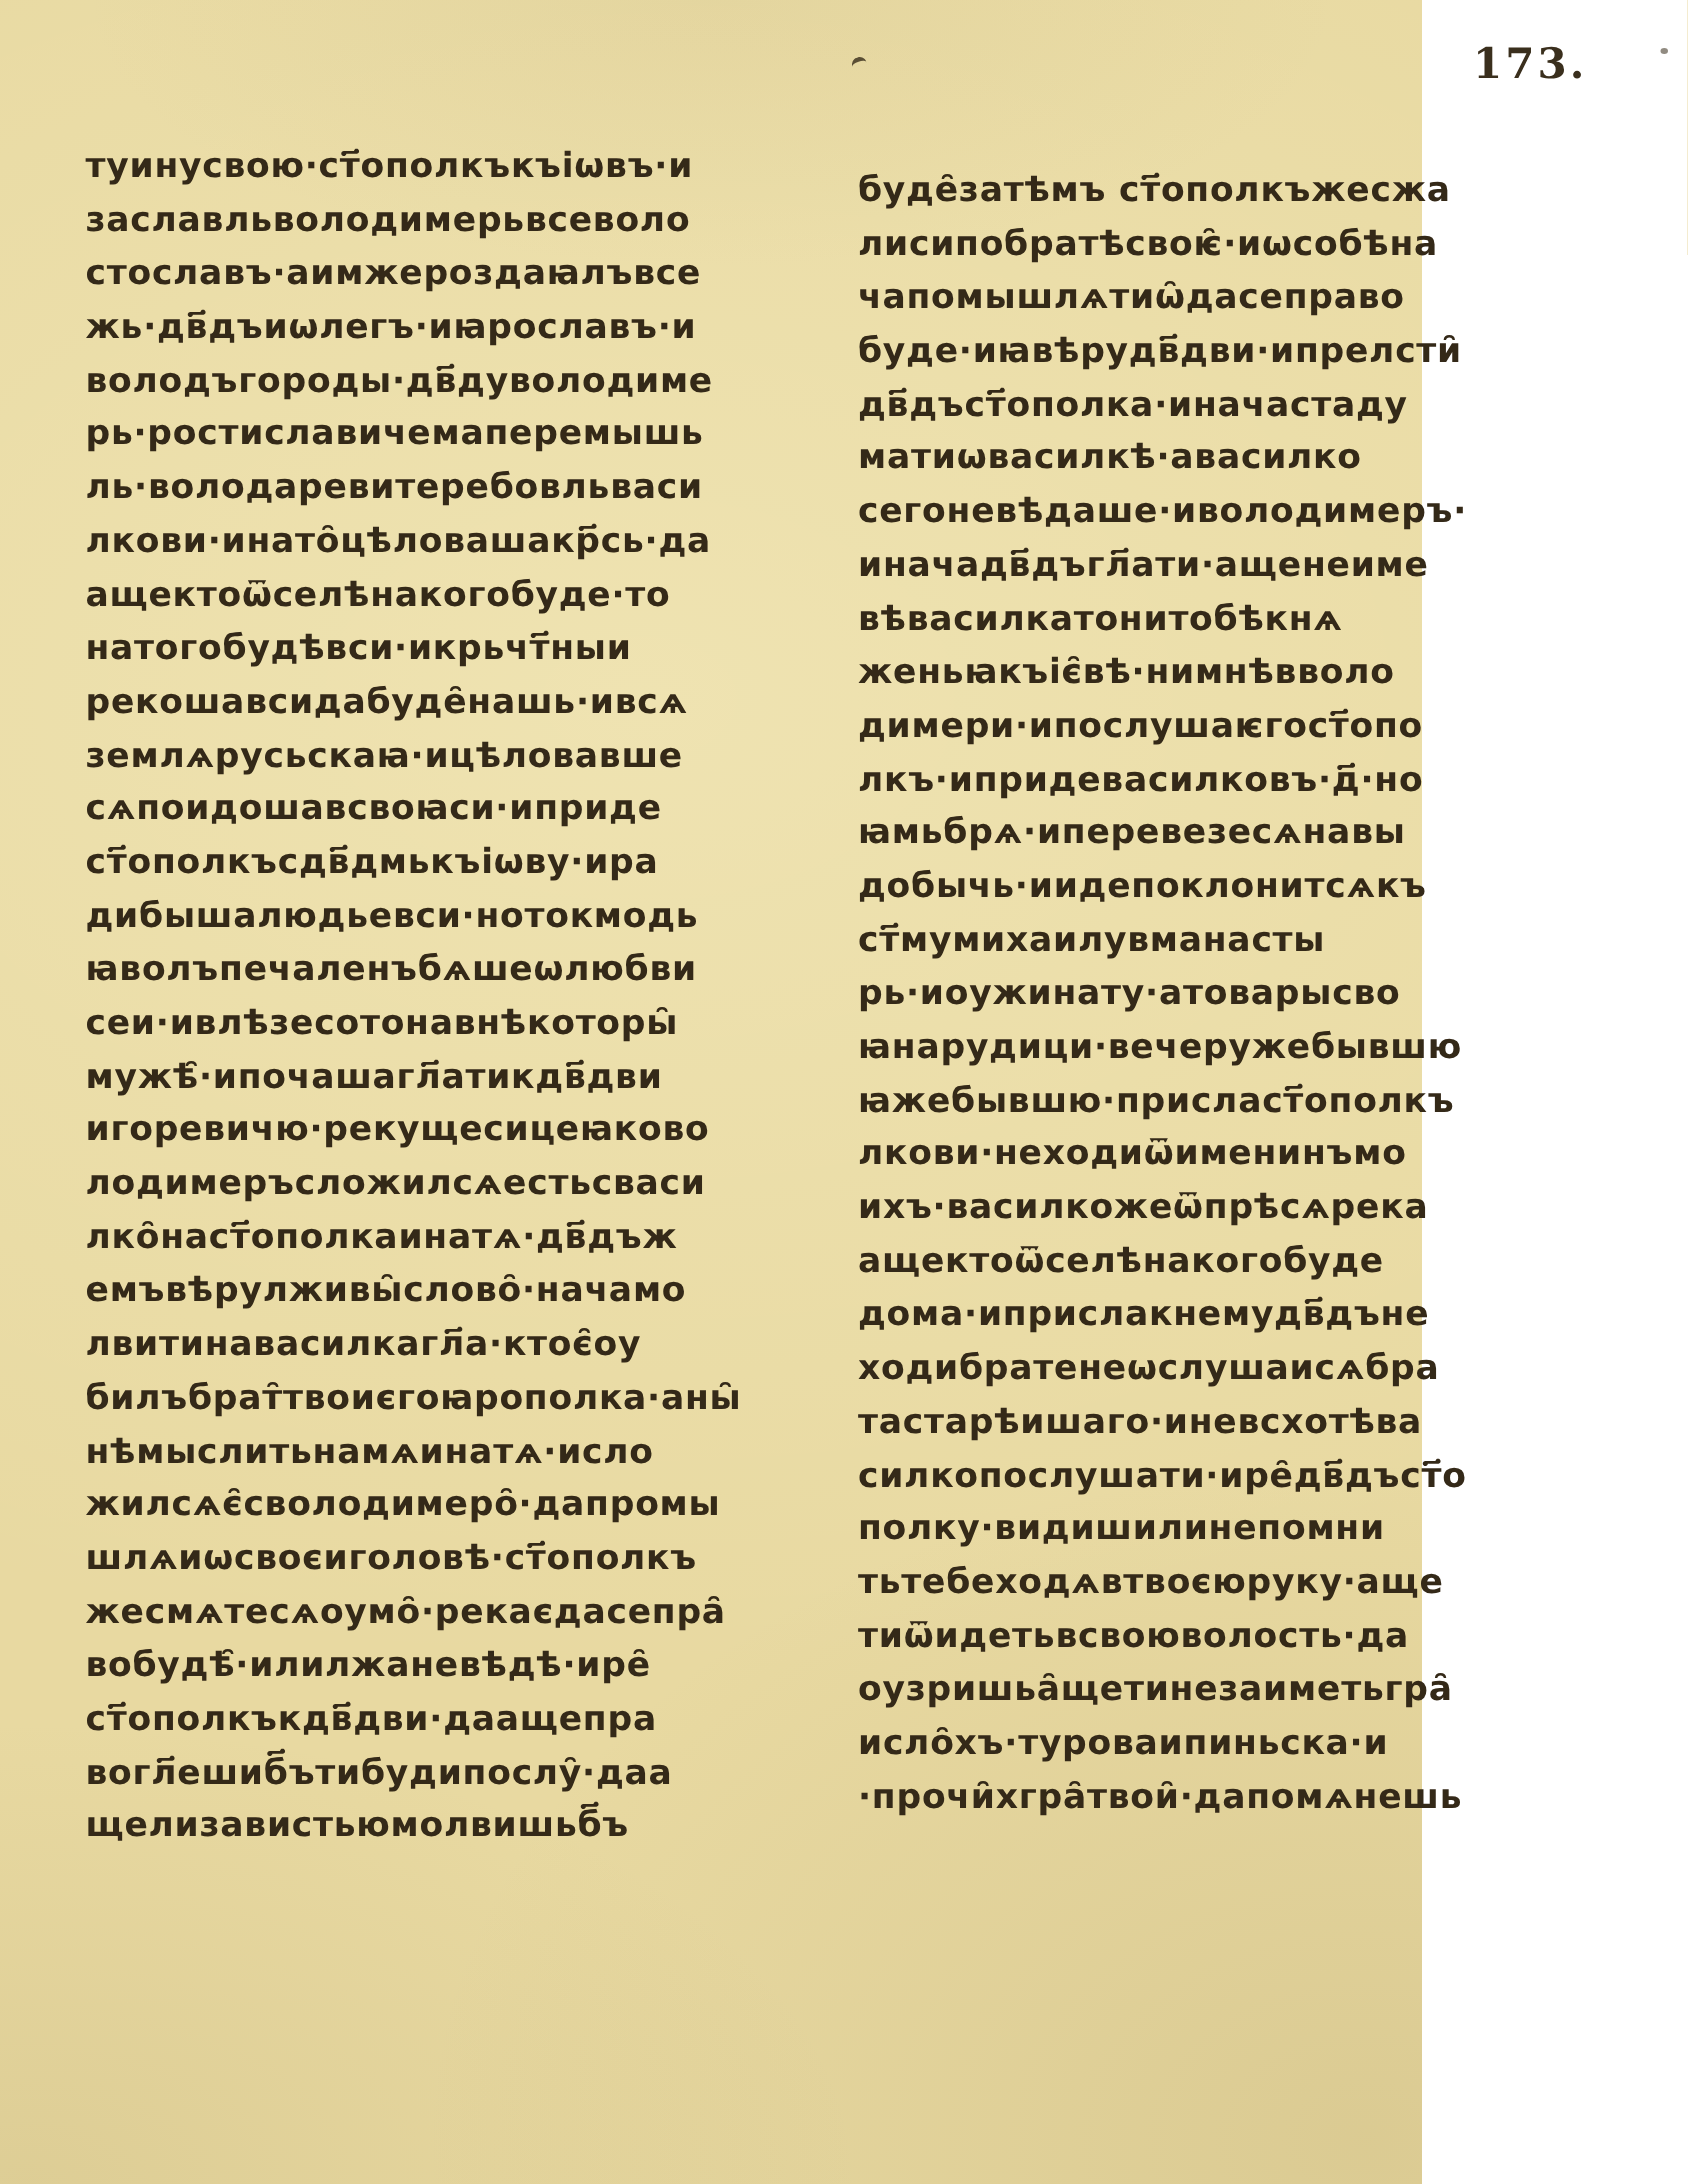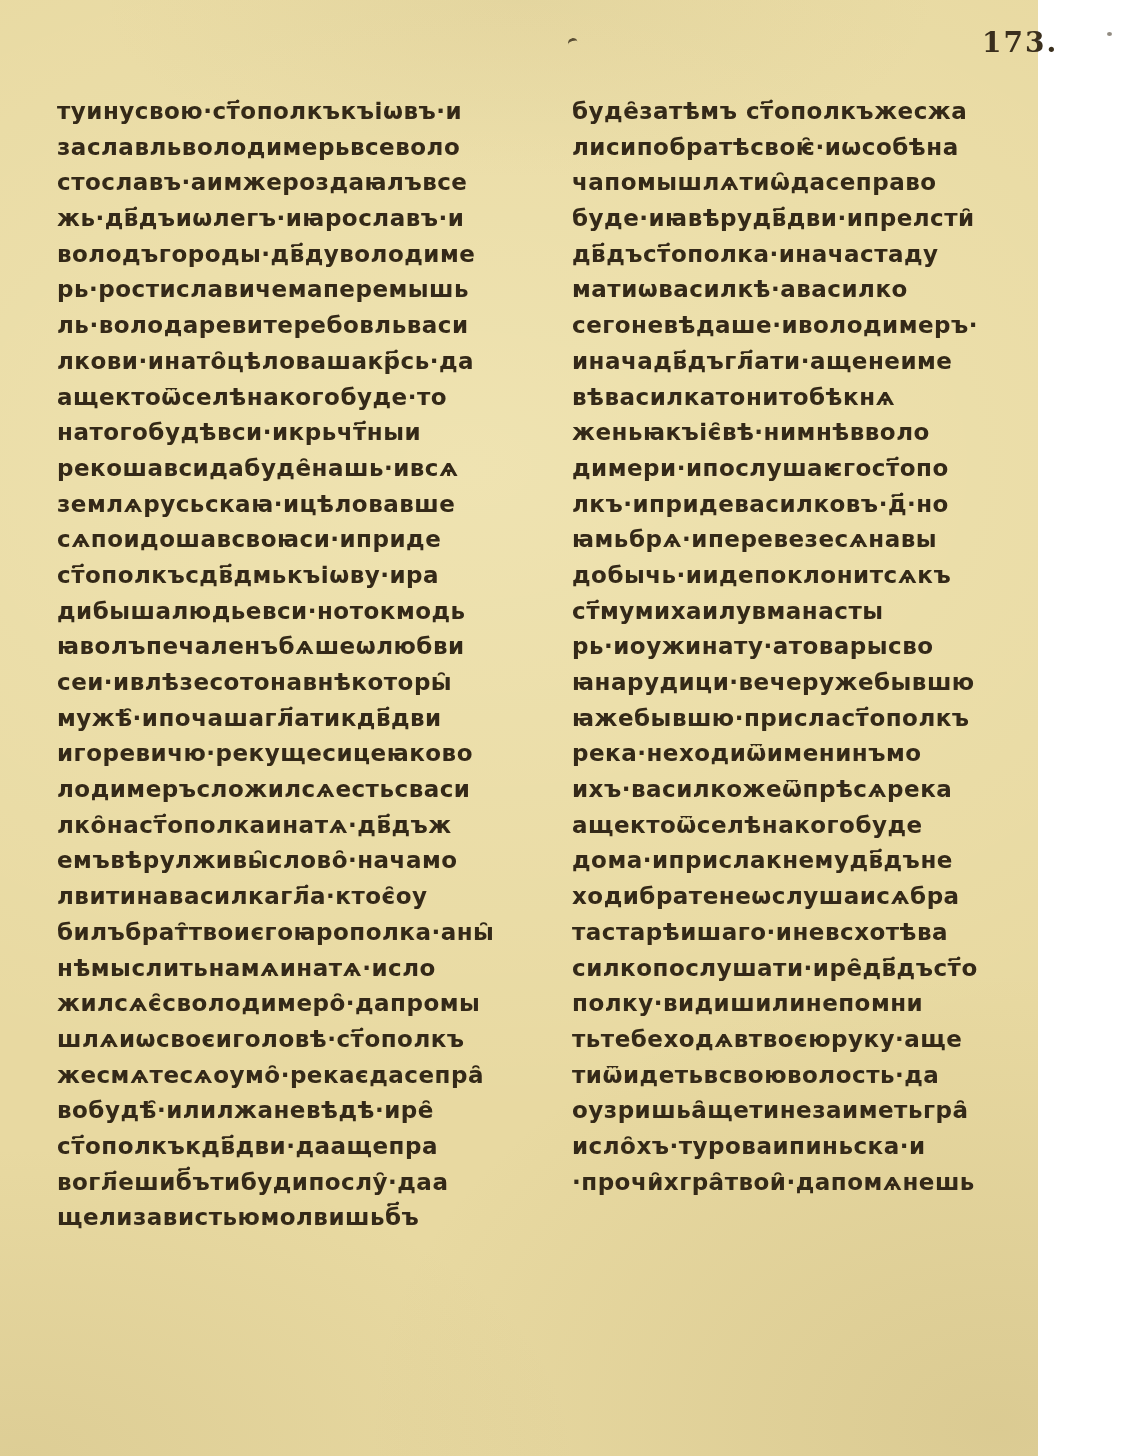--- a/index.html
+++ b/index.html
@@ -9,21 +9,21 @@
   body {
     width: 1125px;
     height: 1456px;
     position: relative;
     overflow: hidden;
     font-family: "DejaVu Sans", sans-serif;
   }
   .page {
     position: absolute;
     left: 0; top: 0;
-    width: 1038px;
+    width: 948px;
     height: 1456px;
     background:
       radial-gradient(1400px 900px at 45% 32%, rgba(255,250,215,0.30), rgba(255,250,215,0) 72%),
       radial-gradient(900px 650px at 96% 98%, rgba(150,128,70,0.16), rgba(150,128,70,0) 70%),
       radial-gradient(900px 500px at 2% 100%, rgba(150,128,70,0.13), rgba(150,128,70,0) 62%),
       radial-gradient(700px 300px at 50% 0%, rgba(170,148,90,0.10), rgba(170,148,90,0) 60%),
       #e8d9a1;
   }
   .page-number {
     position: absolute;
@@ -58,21 +58,21 @@
     position: absolute;
     top: 94px;
     width: 478px;
     color: #342918;
     font-family: "DejaVu Sans", sans-serif;
     font-weight: bold;
     font-size: 23px;
     letter-spacing: 0.5px;
   }
   .col-left  { left: 57px; }
-  .col-right { left: 572px; }
+  .col-right { left: 572px; margin-top: 16px; }
   .ms-line {
     height: 35.7px;
     line-height: 35.7px;
     white-space: nowrap;
   }
 </style>
 </head>
 <body>
 
 <div class="page">
@@ -128,21 +128,21 @@
       <div class="ms-line">вѣвасилкатонитобѣкнѧ</div>
       <div class="ms-line">женьꙗкъіє̑вѣ·нимнѣвволо</div>
       <div class="ms-line">димери·ипослушаѥгост҃опо</div>
       <div class="ms-line">лкъ·ипридевасилковъ·д҃·но</div>
       <div class="ms-line">ꙗмьбрѧ·иперевезесѧнавы</div>
       <div class="ms-line">добычь·иидепоклонитсѧкъ</div>
       <div class="ms-line">ст҃мумихаилувманасты</div>
       <div class="ms-line">рь·иоужинату·атоварысво</div>
       <div class="ms-line">ꙗнарудици·вечеружебывшю</div>
       <div class="ms-line">ꙗжебывшю·присласт҃ополкъ</div>
-      <div class="ms-line">река·неходиѿименинъмо</div>
+      <div class="ms-line">лкови·неходиѿименинъмо</div>
       <div class="ms-line">ихъ·василкожеѿпрѣсѧрека</div>
       <div class="ms-line">ащектоѿселѣнакогобуде</div>
       <div class="ms-line">дома·иприслакнемудв҃дъне</div>
       <div class="ms-line">ходибратенеѡслушаисѧбра</div>
       <div class="ms-line">тастарѣишаго·иневсхотѣва</div>
       <div class="ms-line">силкопослушати·ире̑дв҃дъст҃о</div>
       <div class="ms-line">полку·видишилинепомни</div>
       <div class="ms-line">тьтебеходѧвтвоєюруку·аще</div>
       <div class="ms-line">тиѿидетьвсвоюволость·да</div>
       <div class="ms-line">оузришьа̑щетинезаиметьгра̑</div>

